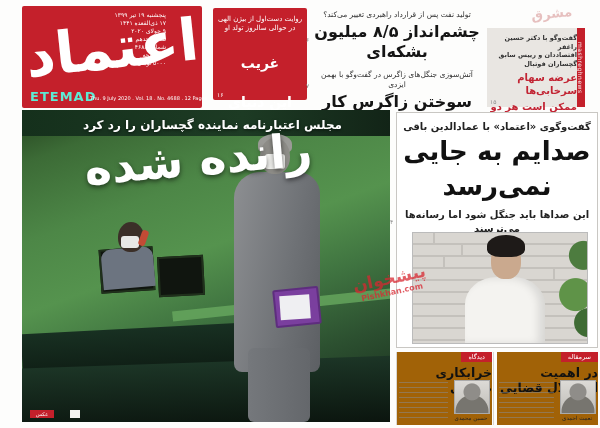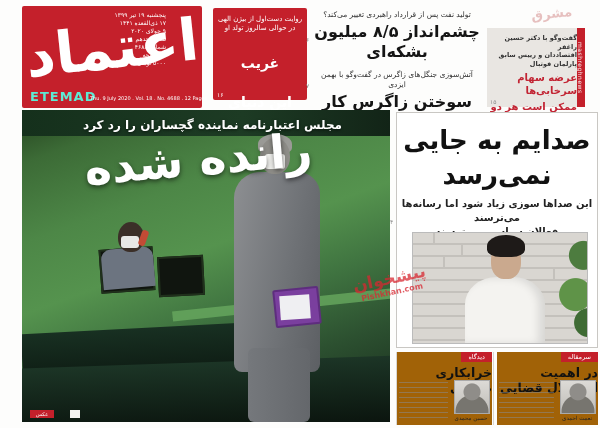--- a/index.html
+++ b/index.html
@@ -150,21 +150,21 @@
     <div class="hl-k">آتش‌سوزی جنگل‌های زاگرس در گفت‌وگو با بهمن ایزدی</div>
     <div class="hl-t">سوختن زاگرس کار طبیعت نیست</div>
   </div>
   <div class="abs hl-ref" style="left:306px;top:36px;">۶</div>
   <div class="abs hl-ref" style="left:306px;top:82px;">۷</div>
 
   <div class="abs" id="corner-mark">مشرق</div>
   <div class="abs" id="sportbox">
     <div class="k">گفت‌وگو با دکتر حسین راغفر</div>
     <div class="k">اقتصاددان و رییس سابق</div>
-    <div class="k">پارلمان فوتبال</div>
+    <div class="k">گچساران فوتبال</div>
     <div class="t">عرضه سهام سرخابی‌ها</div>
     <div class="t">ممکن است هر دو</div>
     <div class="t">باشگاه را نابود کند</div>
     <div class="pref">۱۵</div>
   </div>
   <div class="abs" id="sport-strip">
     <span>mashreghnews</span>
   </div>
 
   <div class="abs" id="mainphoto">
@@ -192,23 +192,24 @@
     <div class="abs" id="photo-credit">عکس</div>
     <div class="abs" id="credit-chip"></div>
   </div>
 
   <div class="abs" id="pishkhan">
     <div class="fa">پیشخوان</div>
     <div class="en">Pishkhan.com</div>
   </div>
 
   <div class="abs" id="interview">
+    <div class="k">گفت‌وگوی «اعتماد» با عمادالدین باقی</div>
     <div class="t">صدایم به جایی</div>
     <div class="t">نمی‌رسد</div>
-    <div class="d">این صداها سوزی زیاد شود اما رسانه‌ها می‌ترسند</div>
+    <div class="d">این صداها باید جنگل شود اما رسانه‌ها می‌ترسند</div>
     <div class="d" style="margin-top:0;">فعالان سیاسی می‌ترسند</div>
   </div>
   <div class="abs hl-ref" style="left:390px;top:218px;">۴</div>
   <div class="abs" id="iv-photo">
     <div class="brick-v" style="left:20px;top:0;"></div>
     <div class="brick-v" style="left:48px;top:12px;"></div>
     <div class="brick-v" style="left:30px;top:24px;"></div>
     <div class="brick-v" style="left:140px;top:36px;"></div>
     <div class="brick-v" style="left:120px;top:60px;"></div>
     <div class="abs iv-man-shirt"></div>

